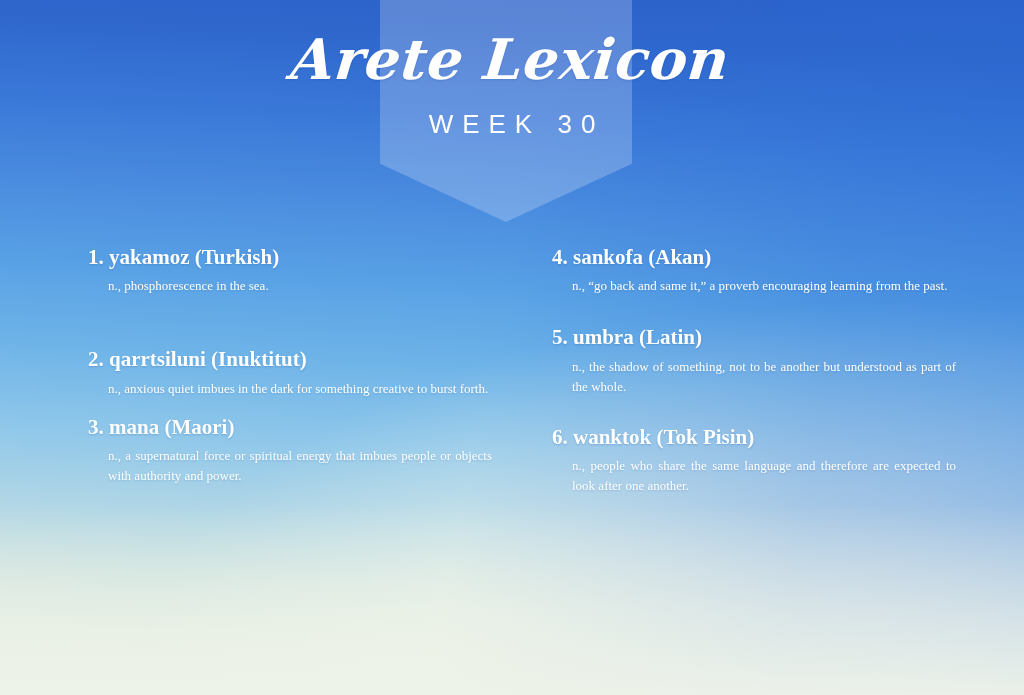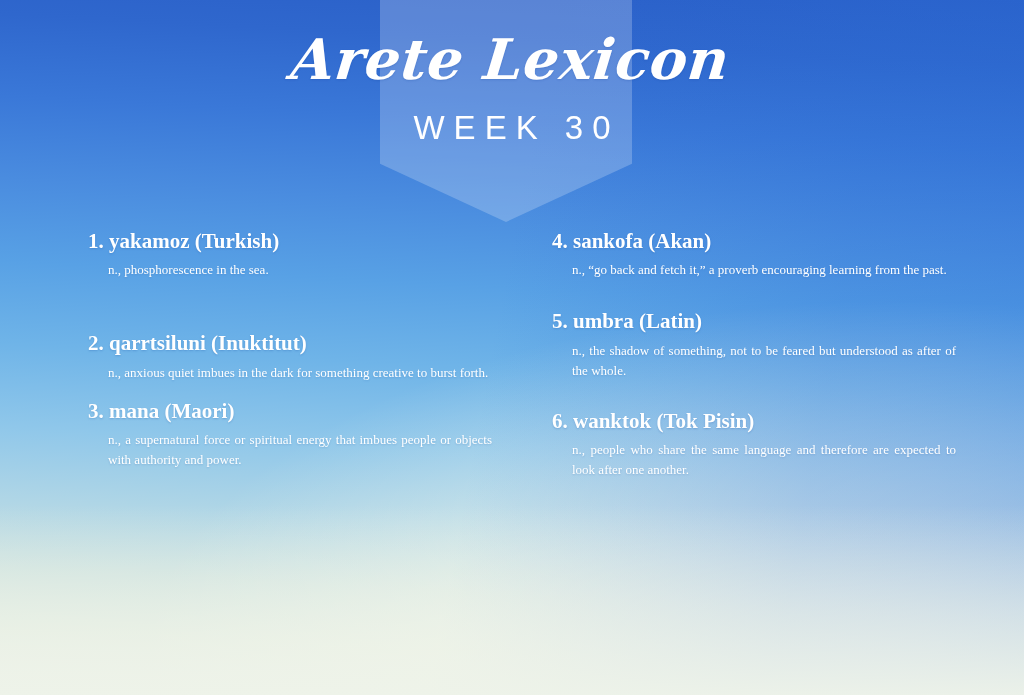--- a/index.html
+++ b/index.html
@@ -82,29 +82,29 @@
     letter-spacing: 0.5px;
     text-shadow: 0 1px 2px rgba(25,70,160,0.22);
     transform: skewX(-6deg);
   }
   .brand-subtitle {
     margin: 0;
     padding-top: 20px;
     color: #ffffff;
     font-family: "Liberation Sans", "DejaVu Sans", sans-serif;
     font-weight: 300;
-    font-size: 33px;
+    font-size: 26px;
     letter-spacing: 9px;
     text-indent: 9px;
   }
 
   
   .columns {
     position: absolute;
-    top: 228px;
+    top: 244px;
     left: 0;
     right: 0;
     z-index: 4;
     display: flex;
     justify-content: flex-start;
     padding: 0 0 0 88px;
     box-sizing: border-box;
   }
   .column {
     width: 404px;
@@ -173,26 +173,26 @@
         <p class="entry-term">3. mana (Maori)</p>
         <p class="entry-def">n., a supernatural force or spiritual energy that imbues people or objects with authority and power.</p>
       </div>
 
     </div>
 
     <div class="column right col-right">
 
       <div class="entry">
         <p class="entry-term">4. sankofa (Akan)</p>
-        <p class="entry-def">n., “go back and fetch it,” a proverb encouraging learning from the past.</p>
+        <p class="entry-def">n., “go back and same it,” a proverb encouraging learning from the past.</p>
       </div>
 
       <div class="entry">
         <p class="entry-term">5. umbra (Latin)</p>
-        <p class="entry-def">n., the shadow of something, not to be feared but understood as after of the whole.</p>
+        <p class="entry-def">n., the shadow of something, not to be another but understood as part of the whole.</p>
       </div>
 
       <div class="entry">
         <p class="entry-term">6. wanktok (Tok Pisin)</p>
         <p class="entry-def">n., people who share the same language and therefore are expected to look after one another.</p>
       </div>
 
     </div>
 
   </div>

